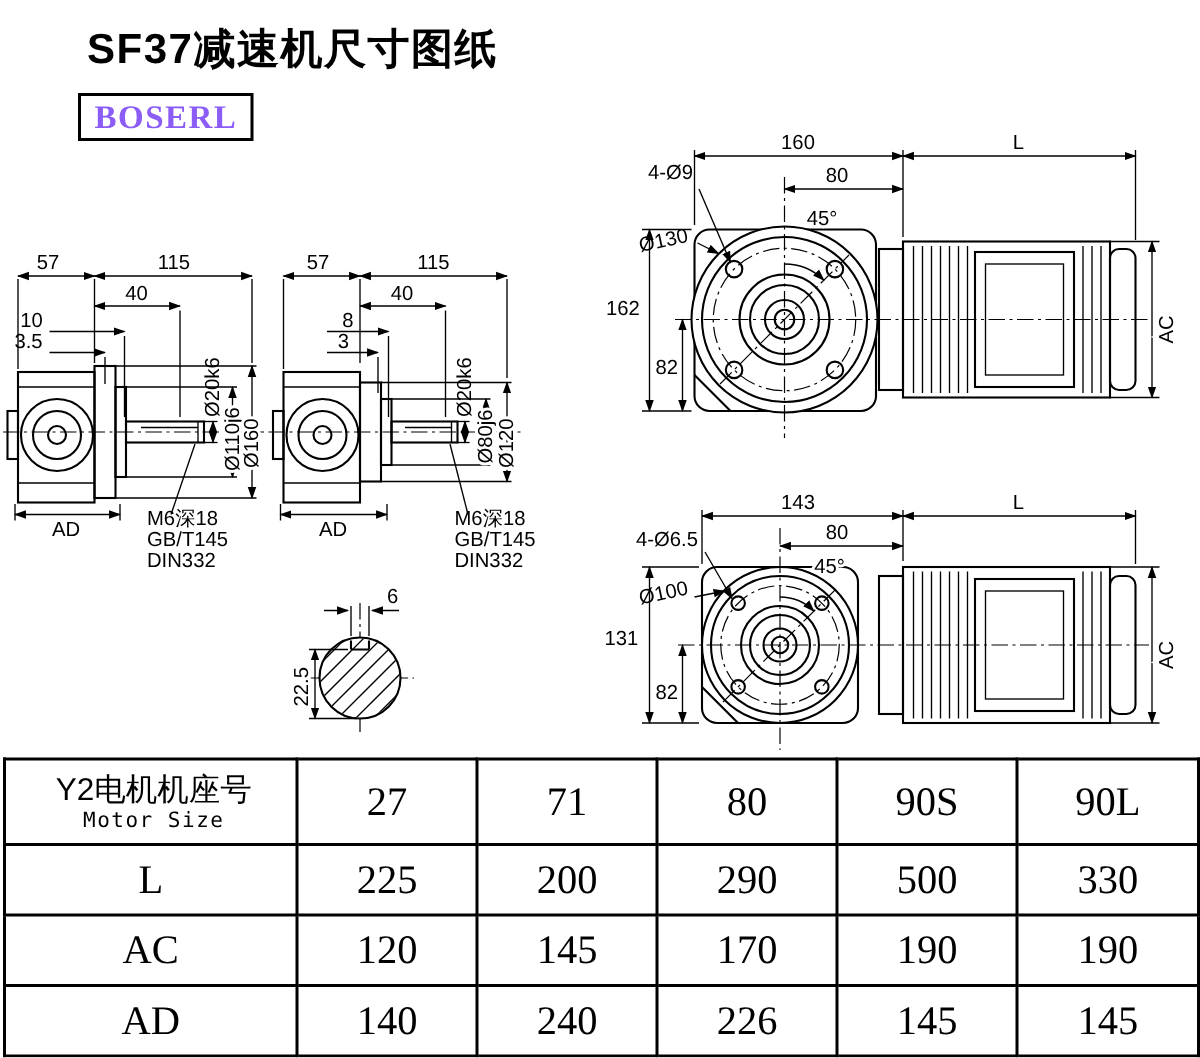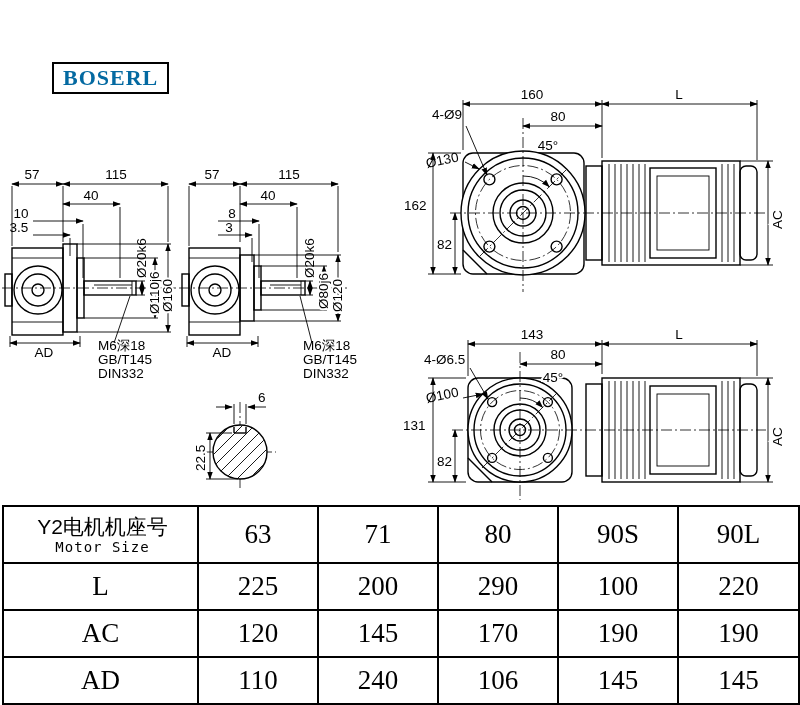--- a/index.html
+++ b/index.html
@@ -1,20 +1,20 @@
 <!DOCTYPE html>
 <html><head>
 <meta charset="utf-8">
 <style>
   *{margin:0;padding:0;box-sizing:border-box}
   html,body{background:#fff}
   .page{position:relative;width:800px;height:705px;background:#fff;overflow:hidden;font-family:"Liberation Sans",sans-serif;color:#000}
   .title{position:absolute;left:58px;top:14px;font-size:28px;font-weight:bold;letter-spacing:1px;white-space:nowrap}
   .logo{position:absolute;left:52px;top:62px;border:2px solid #000;padding:1px 9px;background:#fff}
-  .logo span{font-family:"Liberation Serif",serif;font-weight:bold;font-size:22px;color:#0369a1;letter-spacing:1px}
+  .logo span{font-family:"Liberation Serif",serif;font-weight:bold;font-size:22px;color:#8b5cf6;letter-spacing:1px}
   svg.draw{position:absolute;left:0;top:0}
   svg.draw text{fill:#000;font:13.5px "Liberation Sans",sans-serif}
   .o{fill:none;stroke:#000;stroke-width:1.4}
   .of{fill:#fff;stroke:#000;stroke-width:1.4}
   .t{fill:none;stroke:#000;stroke-width:0.9}
   .c{fill:none;stroke:#000;stroke-width:0.8;stroke-dasharray:11 3 2 3}
   .d{marker-start:url(#ar);marker-end:url(#ar)}
   .de{marker-end:url(#ar)}
   .mid{text-anchor:middle}
   .end{text-anchor:end}
@@ -29,20 +29,21 @@
   tr.row{height:47px}
   th.first{text-align:left;padding-left:4px}
   .cn{font-size:21px;font-family:"Liberation Sans",sans-serif;line-height:1.2}
   .en{font-size:14px;font-family:"DejaVu Sans Mono","Liberation Mono",monospace;line-height:1.2;letter-spacing:1px}
 </style>
 </head>
 <body>
 
 <div class="page">
 
+  <div class="title">SF37减速机尺寸图纸</div>
   <div class="logo">
     <span>BOSERL</span>
   </div>
 
   <svg class="draw" width="800" height="505" viewBox="0 0 800 505">
     <defs>
       <marker id="ar" viewBox="0 0 10 10" refX="9" refY="5" markerWidth="9" markerHeight="9" orient="auto-start-reverse">
         <path d="M0,1.5 L10,5 L0,8.5 Z" fill="#000"></path>
       </marker>
       <clipPath id="secclip">
@@ -335,47 +336,47 @@
         <col style="width:120px">
           <col style="width:120px">
           <col style="width:121px">
       </colgroup>
       <tbody>
         <tr class="hdr">
           <th class="first">
             <div class="cn">Y2电机机座号</div>
             <div class="en">Motor Size</div>
           </th>
-          <th>63</th>
+          <th>27</th>
           <th>71</th>
           <th>80</th>
           <th>90S</th>
           <th>90L</th>
         </tr>
         <tr class="row">
           <td>L</td>
           <td>225</td>
           <td>200</td>
           <td>290</td>
-          <td>100</td>
-          <td>220</td>
+          <td>500</td>
+          <td>330</td>
         </tr>
         <tr class="row">
           <td>AC</td>
           <td>120</td>
           <td>145</td>
           <td>170</td>
           <td>190</td>
           <td>190</td>
         </tr>
         <tr class="row">
           <td>AD</td>
-          <td>110</td>
+          <td>140</td>
           <td>240</td>
-          <td>106</td>
+          <td>226</td>
           <td>145</td>
           <td>145</td>
         </tr>
       </tbody>
     </table>
   </div>
 
 </div>
 
 </body></html>

